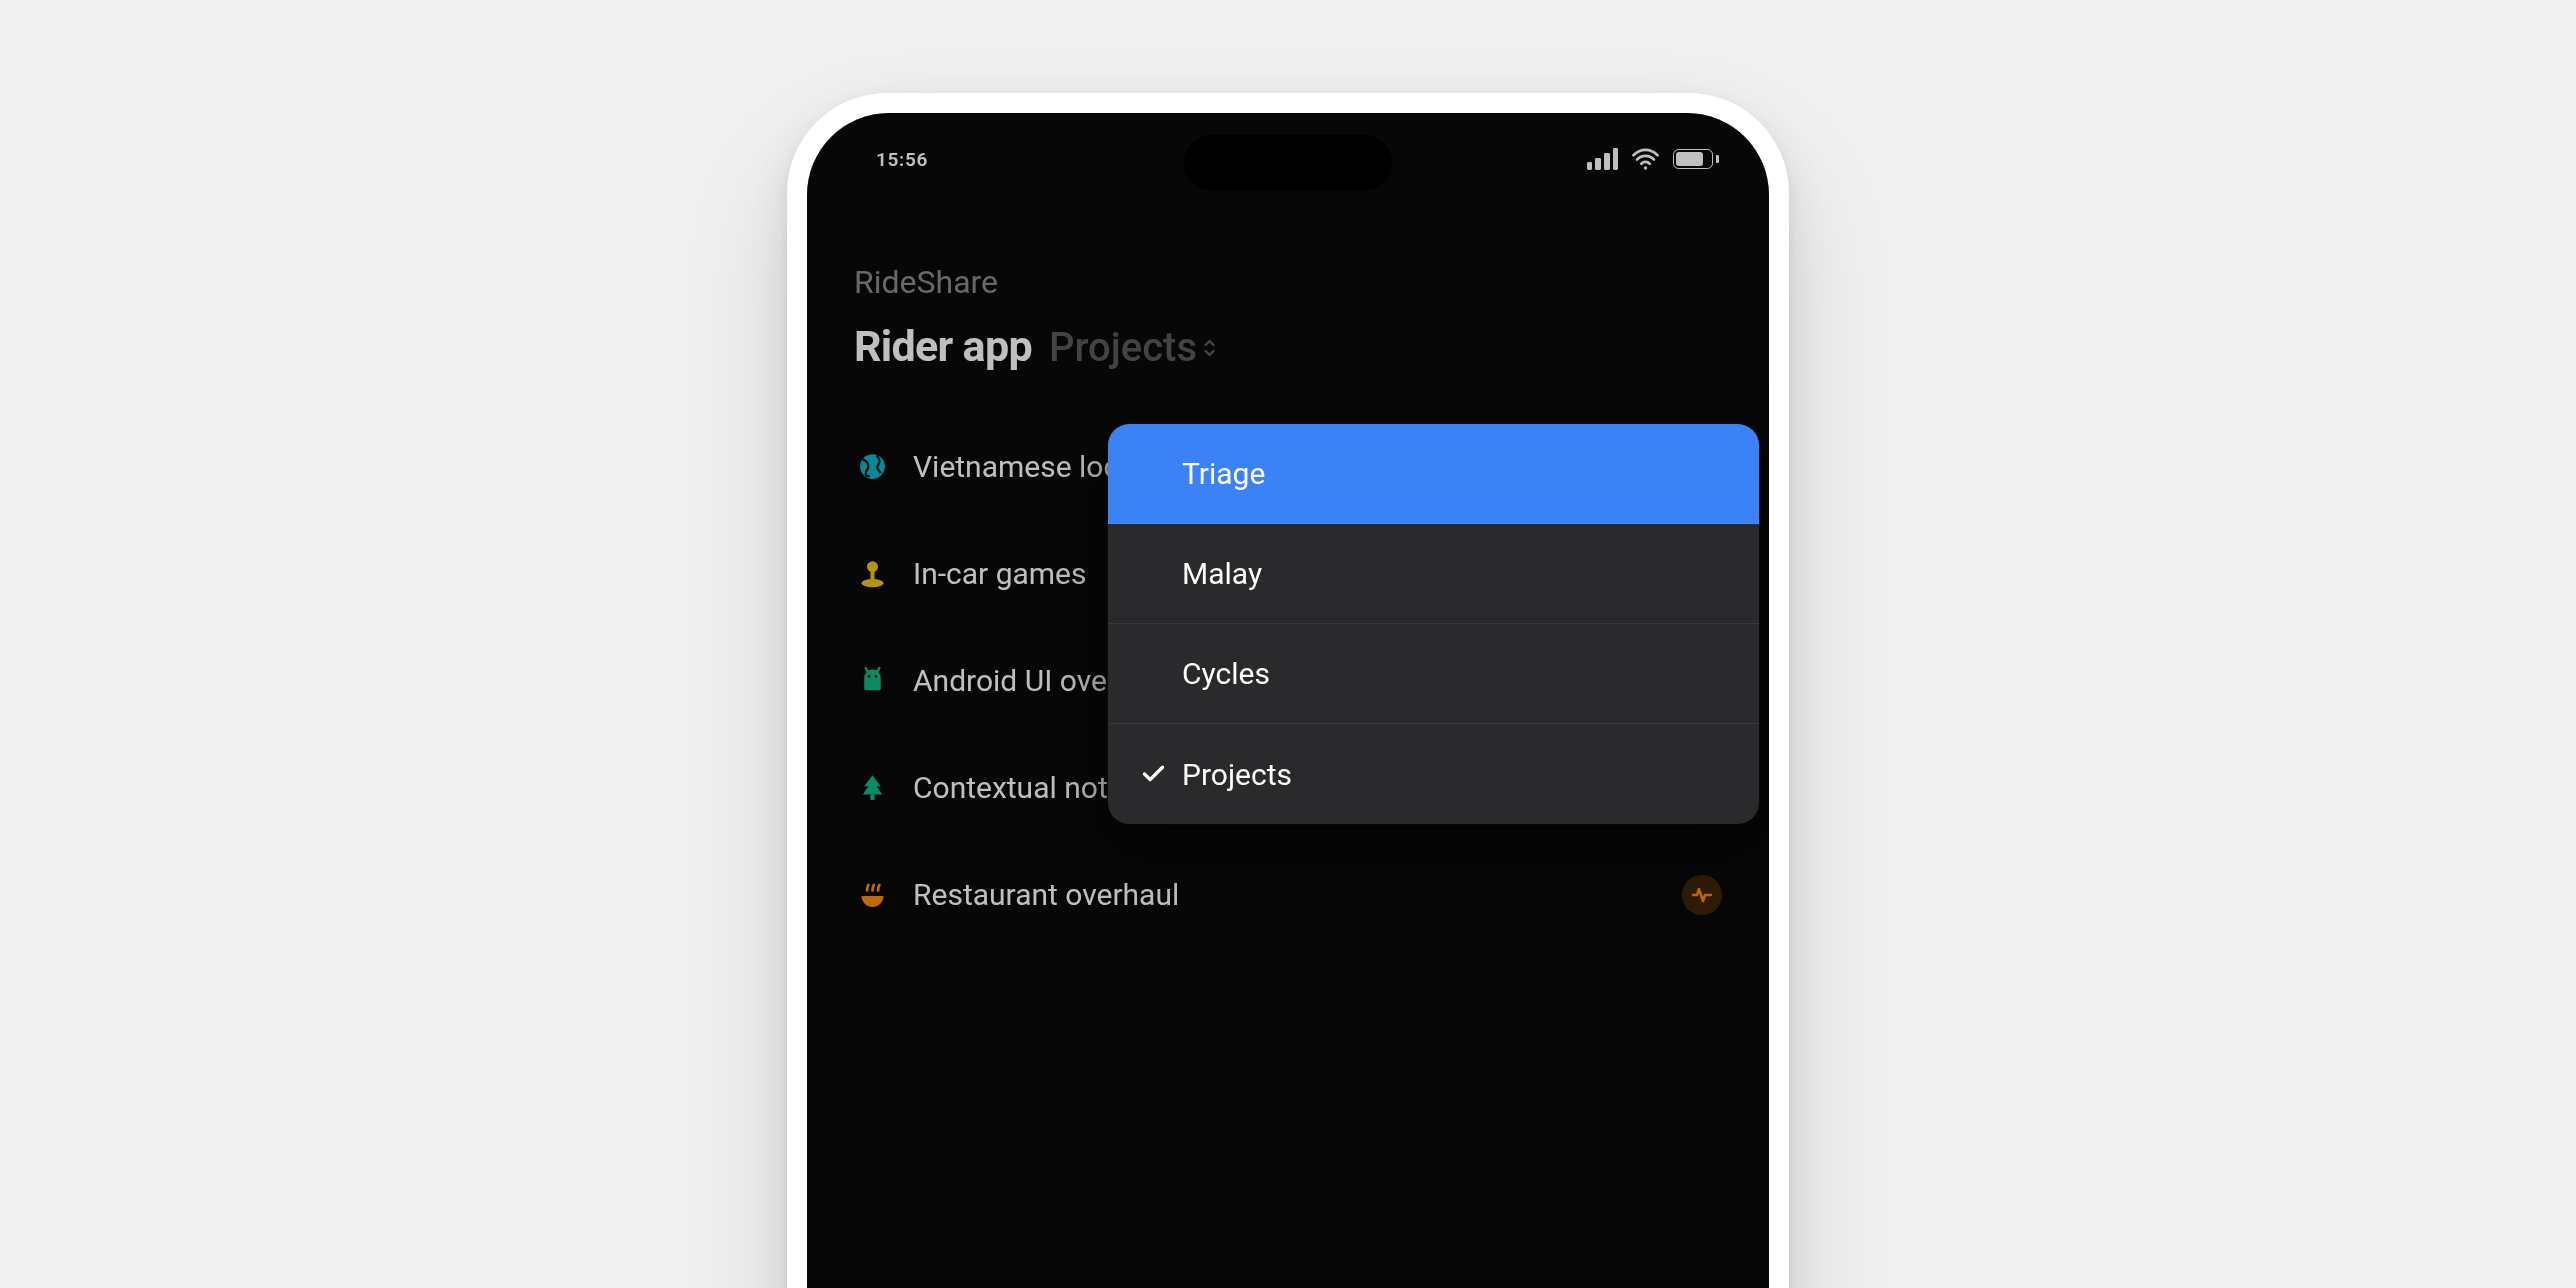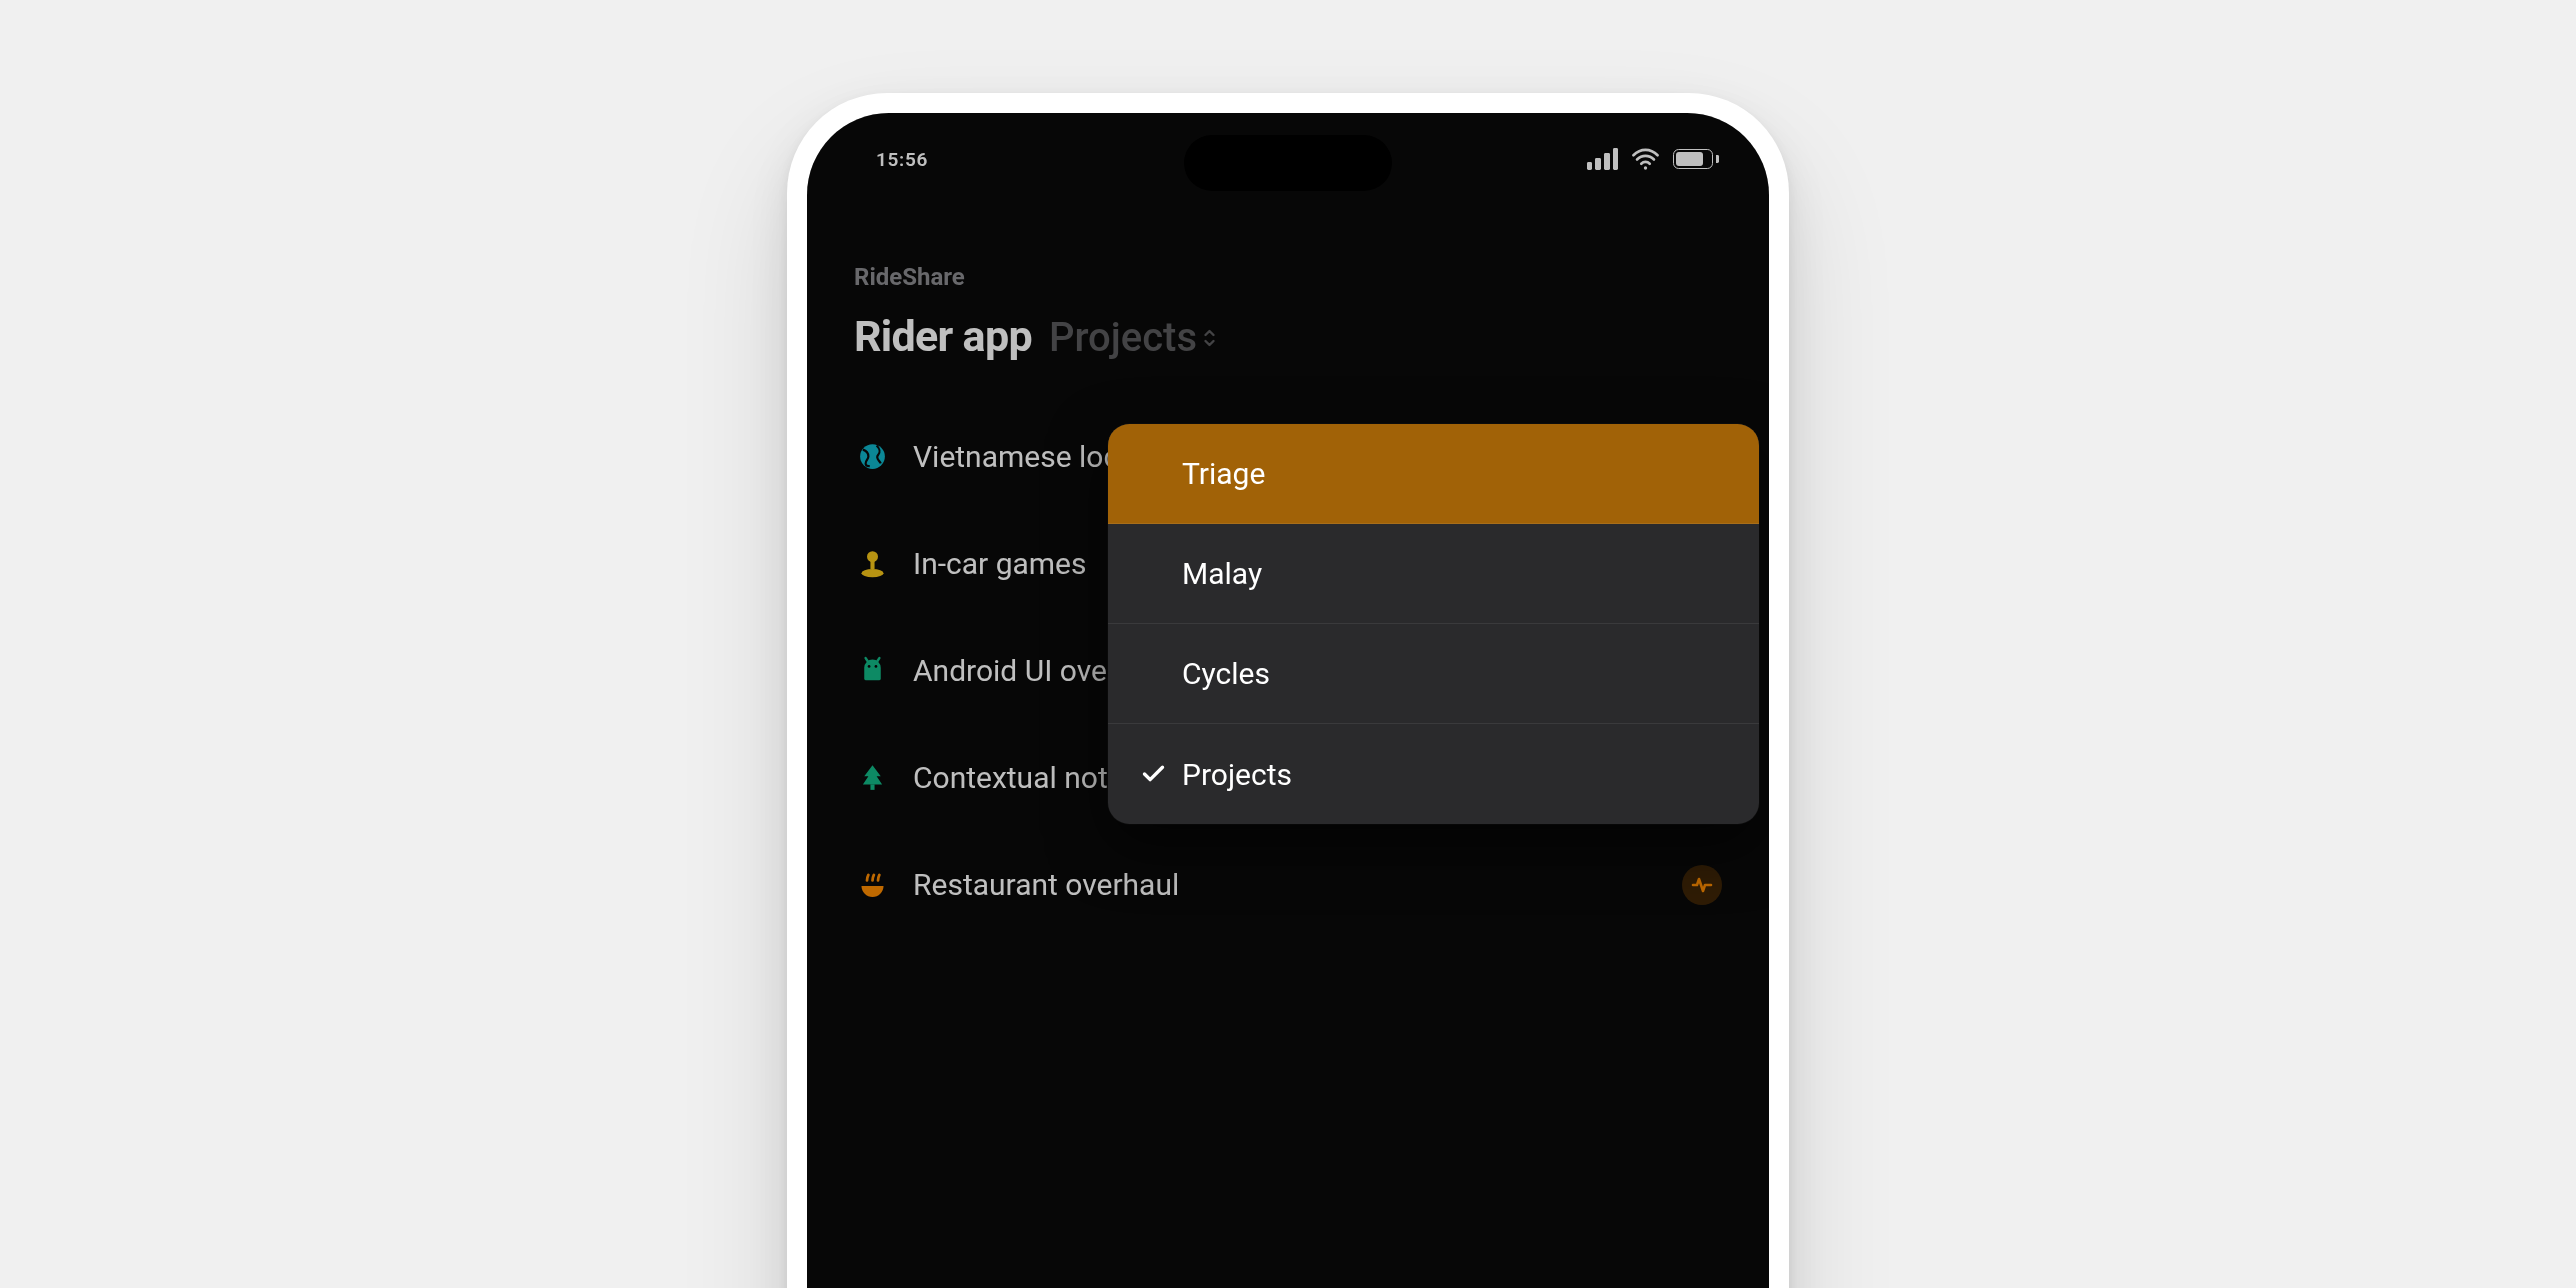--- a/index.html
+++ b/index.html
@@ -86,23 +86,23 @@
   .battery-fill { width: 80%; height: 100%; background:#fff; border-radius: 2.9px; }
   .battery-tip { width: 2.9px; height: 8.6px; background:#fff; border-radius: 0 1.4px 1.4px 0; }
 
   
   .content {
     position: absolute;
     top: 0; left:0; right:0;
     padding: 150px 47px 0 47px;
   }
   .breadcrumb {
-    font-size: 24px;
+    font-size: 32px;
     color: #8b8b8f;
-    font-weight: 700;
+    font-weight: 400;
     margin-bottom: 20px;
   }
   .title-row {
     display: flex;
     align-items: baseline;
     gap: 17px;
     margin-bottom: 42px;
   }
   .page-title {
     font-size: 43px;
@@ -173,21 +173,21 @@
     display:flex; align-items:center;
     height: 100px;
     padding: 0 37px 0 74px;
     font-size: 30px;
     color: #fff;
     cursor: pointer;
     position: relative;
     border-bottom: 0.7px solid rgba(255,255,255,0.08);
   }
   .menu-item:last-child { border-bottom: none; }
-  .menu-item.highlighted { background: #a16207; }
+  .menu-item.highlighted { background: #3b82f6; }
   .menu-check {
     position:absolute; left: 31.5px; top: 50%; transform: translateY(-50%);
     width: 27px; height: 27px;
     display:none;
   }
   .menu-item.selected .menu-check { display:block; }
   .menu-check svg { width:100%; height:100%; display:block; }
 
   
   .scrim {

